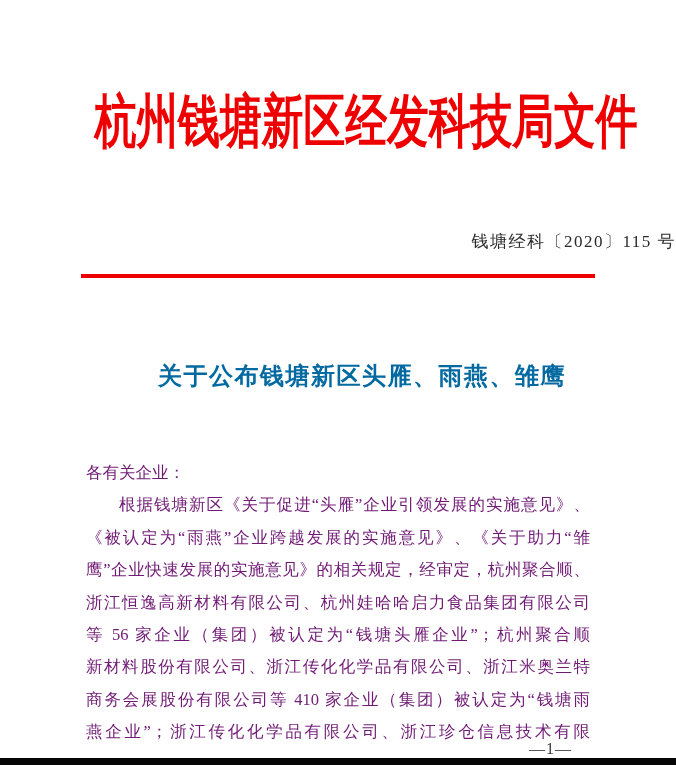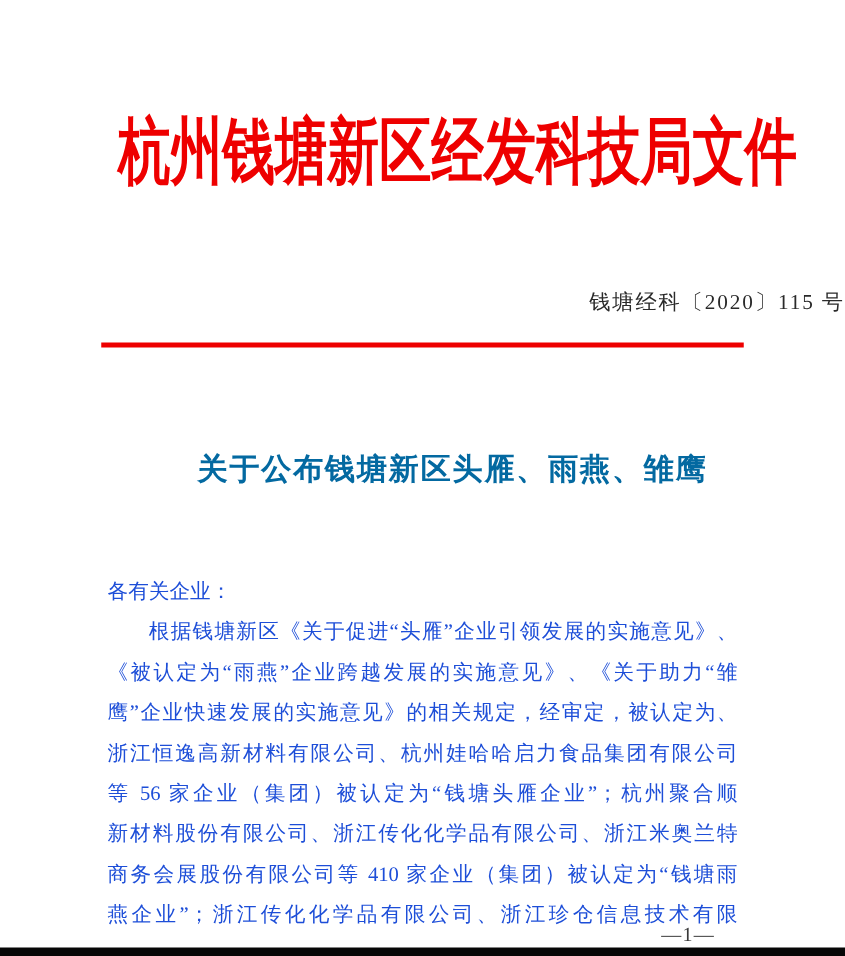--- a/index.html
+++ b/index.html
@@ -57,21 +57,21 @@
     line-height: 33px;
     letter-spacing: 1.5px;
     padding-left: 24px;
   }
   .body-text {
     position: absolute;
     top: 457px;
     left: 86px;
     width: 504px;
     font-size: 16.5px;
-    color: #1d4ed8;
+    color: #701a75;
   }
   .body-line {
     height: 32.4px;
     line-height: 32.4px;
     text-align: justify;
     text-align-last: justify;
     overflow: hidden;
   }
   .body-line.salutation { text-align-last: left; }
   .body-line.indent { text-indent: 2em; }
@@ -104,21 +104,21 @@
   <div class="red-line"></div>
 
   <div class="doc-title">
     <div>关于公布钱塘新区头雁、雨燕、雏鹰</div>
   </div>
 
   <div class="body-text">
     <div class="body-line salutation">各有关企业：</div>
     <div class="body-line indent">根据钱塘新区《关于促进“头雁”企业引领发展的实施意见》、</div>
     <div class="body-line">《被认定为“雨燕”企业跨越发展的实施意见》、《关于助力“雏</div>
-    <div class="body-line">鹰”企业快速发展的实施意见》的相关规定，经审定，被认定为、</div>
+    <div class="body-line">鹰”企业快速发展的实施意见》的相关规定，经审定，杭州聚合顺、</div>
     <div class="body-line">浙江恒逸高新材料有限公司、杭州娃哈哈启力食品集团有限公司</div>
     <div class="body-line">等 56 家企业（集团）被认定为“钱塘头雁企业”；杭州聚合顺</div>
     <div class="body-line">新材料股份有限公司、浙江传化化学品有限公司、浙江米奥兰特</div>
     <div class="body-line">商务会展股份有限公司等 410 家企业（集团）被认定为“钱塘雨</div>
     <div class="body-line">燕企业”；浙江传化化学品有限公司、浙江珍仓信息技术有限</div>
   </div>
 
   <div class="page-number">—1—</div>
 
   <div class="bottom-bar"></div>

